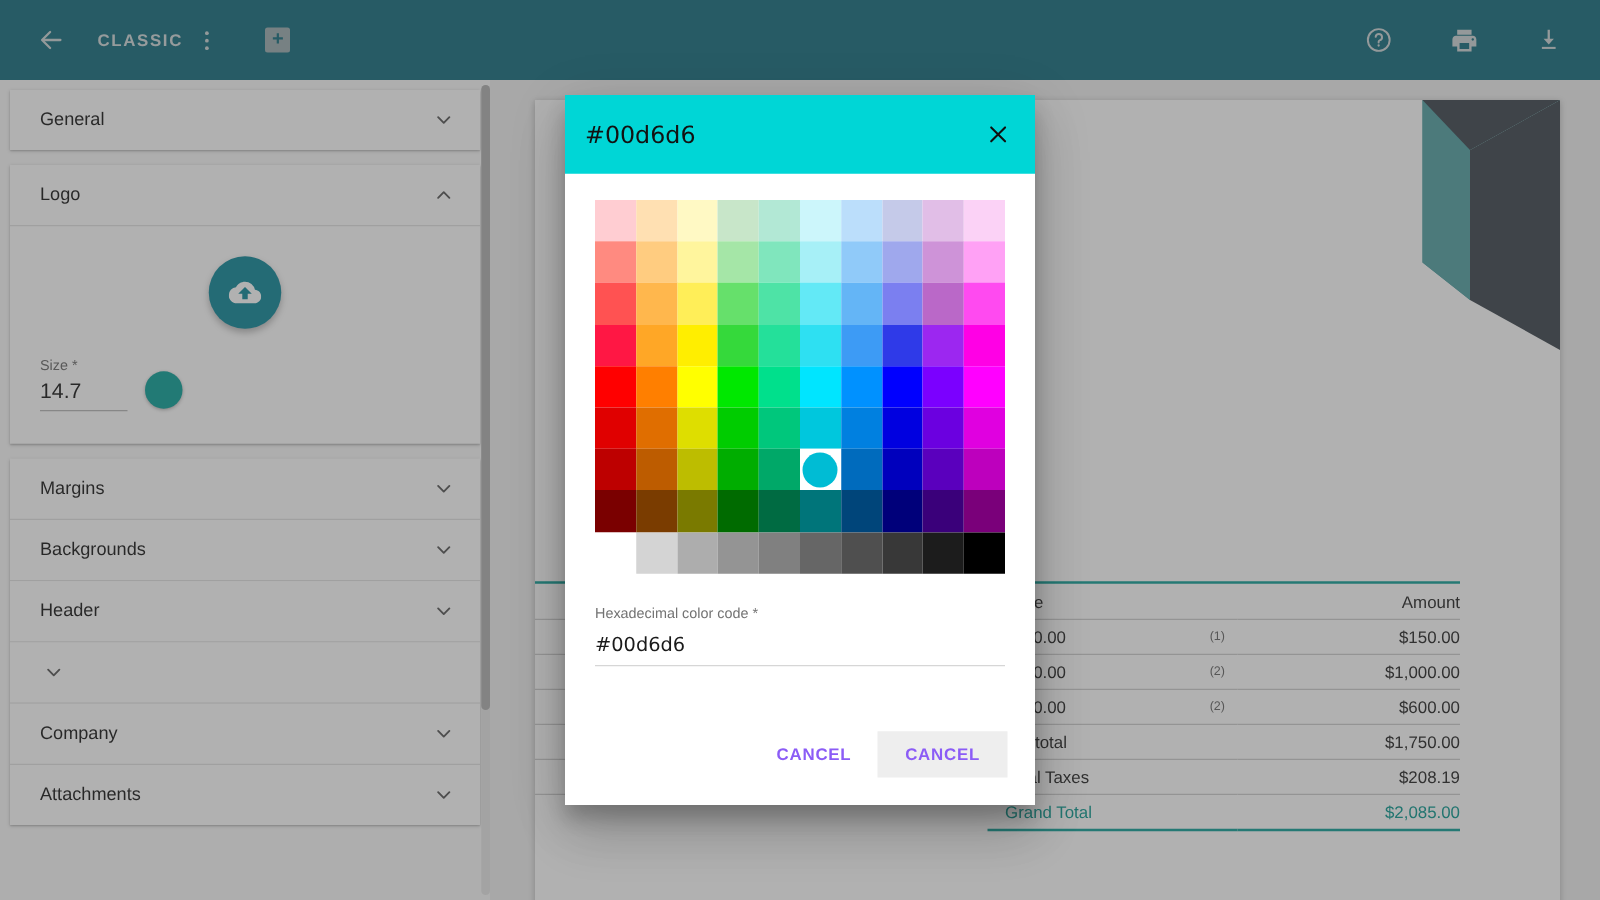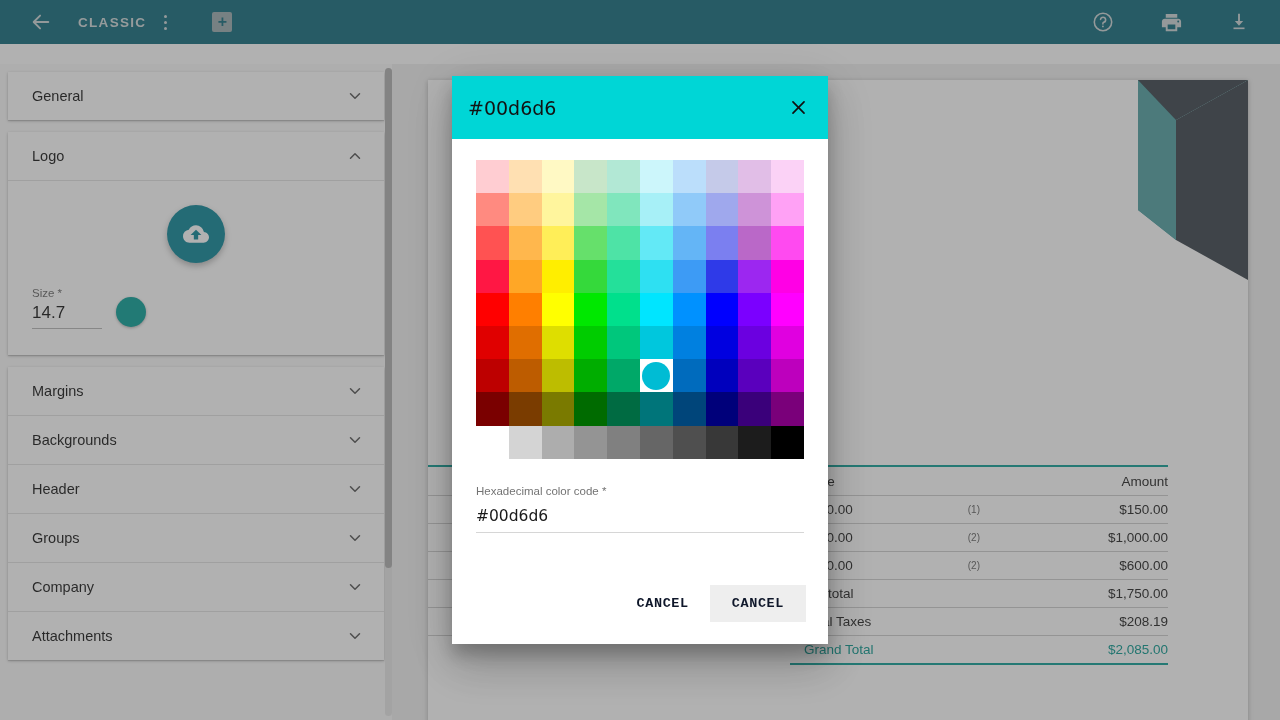--- a/index.html
+++ b/index.html
@@ -8,21 +8,21 @@
     overflow: hidden;
     font-family: "Liberation Sans", sans-serif;
     background: #ffffff;
   }
 
   
   #app { position: relative; width: 1280px; height: 720px; overflow: hidden; }
 
   
   .topbar {
-    position: absolute; left: 0; top: 0; width: 1280px; height: 44px;
+    position: absolute; left: 0; top: 0; width: 1280px; height: 64px;
     background: #1a7080;
     display: flex; align-items: center;
     z-index: 5;
   }
   .tb-left { display: flex; align-items: center; padding-left: 22px; gap: 0; }
   .tb-icon {
     width: 38px; height: 38px;
     display: flex; align-items: center; justify-content: center;
     color: #cfd8d9;
   }
@@ -149,23 +149,23 @@
   .hexfield { padding: 26px 24px 0 24px; }
   .hex-label { font-size: 11.5px; color: #737373; }
   .hex-input {
     margin-top: 10px; font-size: 15.5px; color: #1a1a1a;
     border: none; border-bottom: 1px solid #d6d6d6; width: 100%;
     padding: 0 0 7px 0; outline: none; background: transparent;
     font-family: "DejaVu Sans", sans-serif;
   }
   .dlg-actions { margin-top: auto; display: flex; justify-content: flex-end; align-items: center; padding: 0 22px 22px 22px; gap: 4px; }
   .btn {
-    font-size: 13.5px; font-weight: 600; letter-spacing: .6px; color: #0f172a;
+    font-size: 13.5px; font-weight: 600; letter-spacing: .6px; color: #8b5cf6;
     padding: 11px 17px; background: transparent; border: none; cursor: pointer;
-    font-family: Liberation Mono, monospace;
+    font-family: Liberation Sans, sans-serif;
   }
   .btn.filled { background: #eeeeee; padding: 11px 22px; }
 </style>
 </head>
 <body>
 
 <div id="app">
 
   <div class="topbar" style="background: rgb(26, 112, 128);">
     <div class="tb-left">
@@ -282,21 +282,20 @@
               <div class="chev">
                   <svg width="18" height="18" viewBox="0 0 24 24" fill="none" stroke="currentColor" stroke-width="2" stroke-linecap="round" stroke-linejoin="round">
                     <polyline points="6 9 12 15 18 9"></polyline>
                   </svg>
                 </div>
             </div>
           </div>
           <div class="panel-divider"></div>
           <div class="panel group">
             <div class="panel-header">
-              <div class="ph-label">Groups</div>
               <div class="chev">
                   <svg width="18" height="18" viewBox="0 0 24 24" fill="none" stroke="currentColor" stroke-width="2" stroke-linecap="round" stroke-linejoin="round">
                     <polyline points="6 9 12 15 18 9"></polyline>
                   </svg>
                 </div>
             </div>
           </div>
           <div class="panel-divider"></div>
           <div class="panel group">
             <div class="panel-header">

